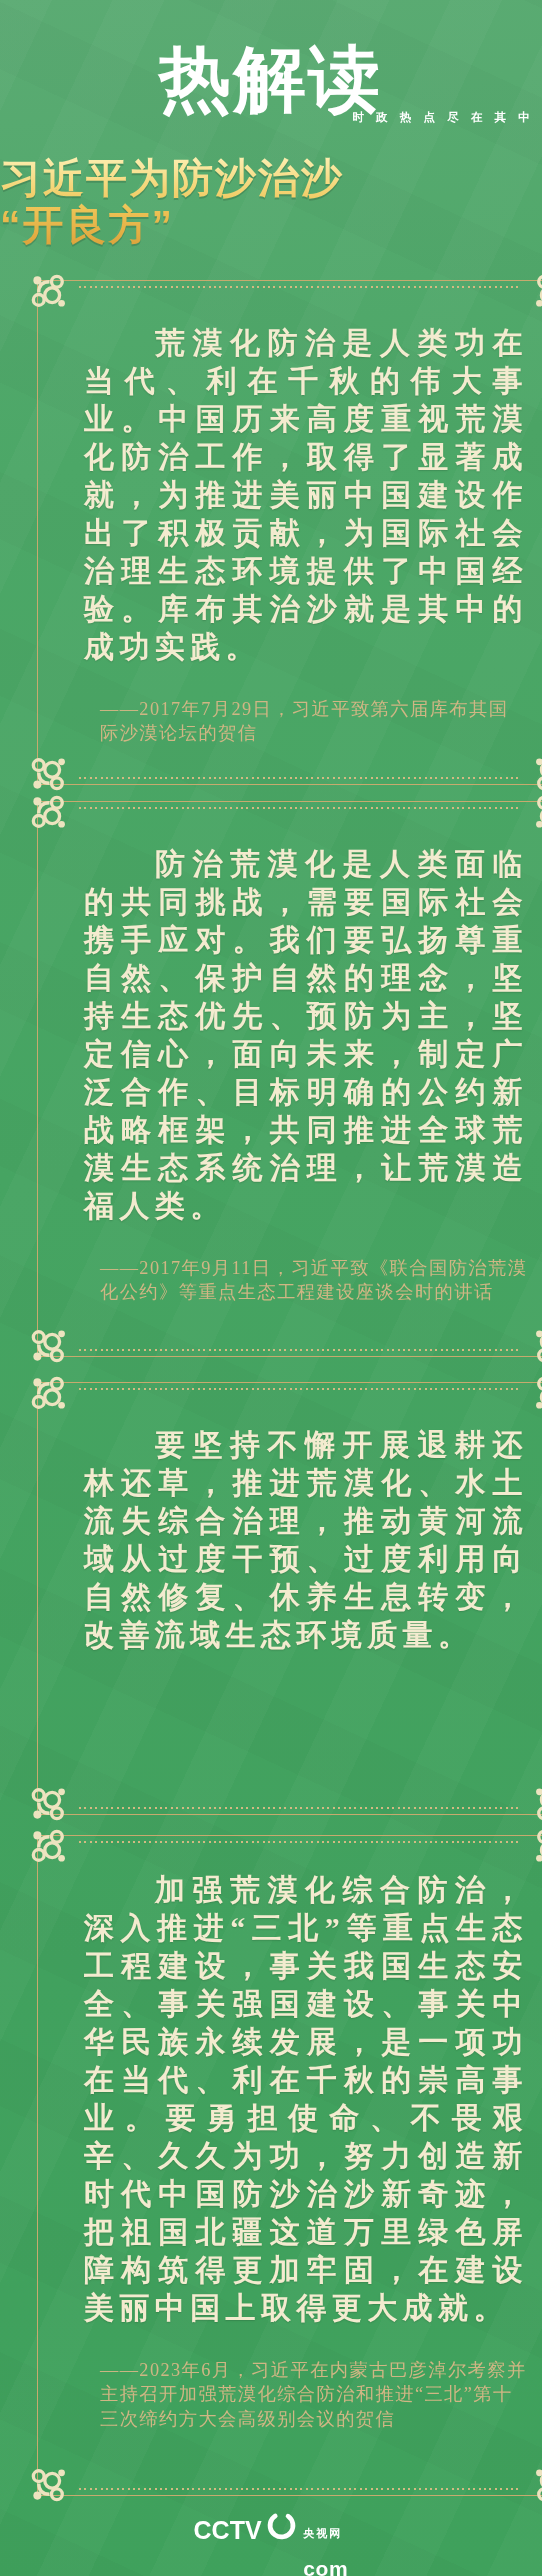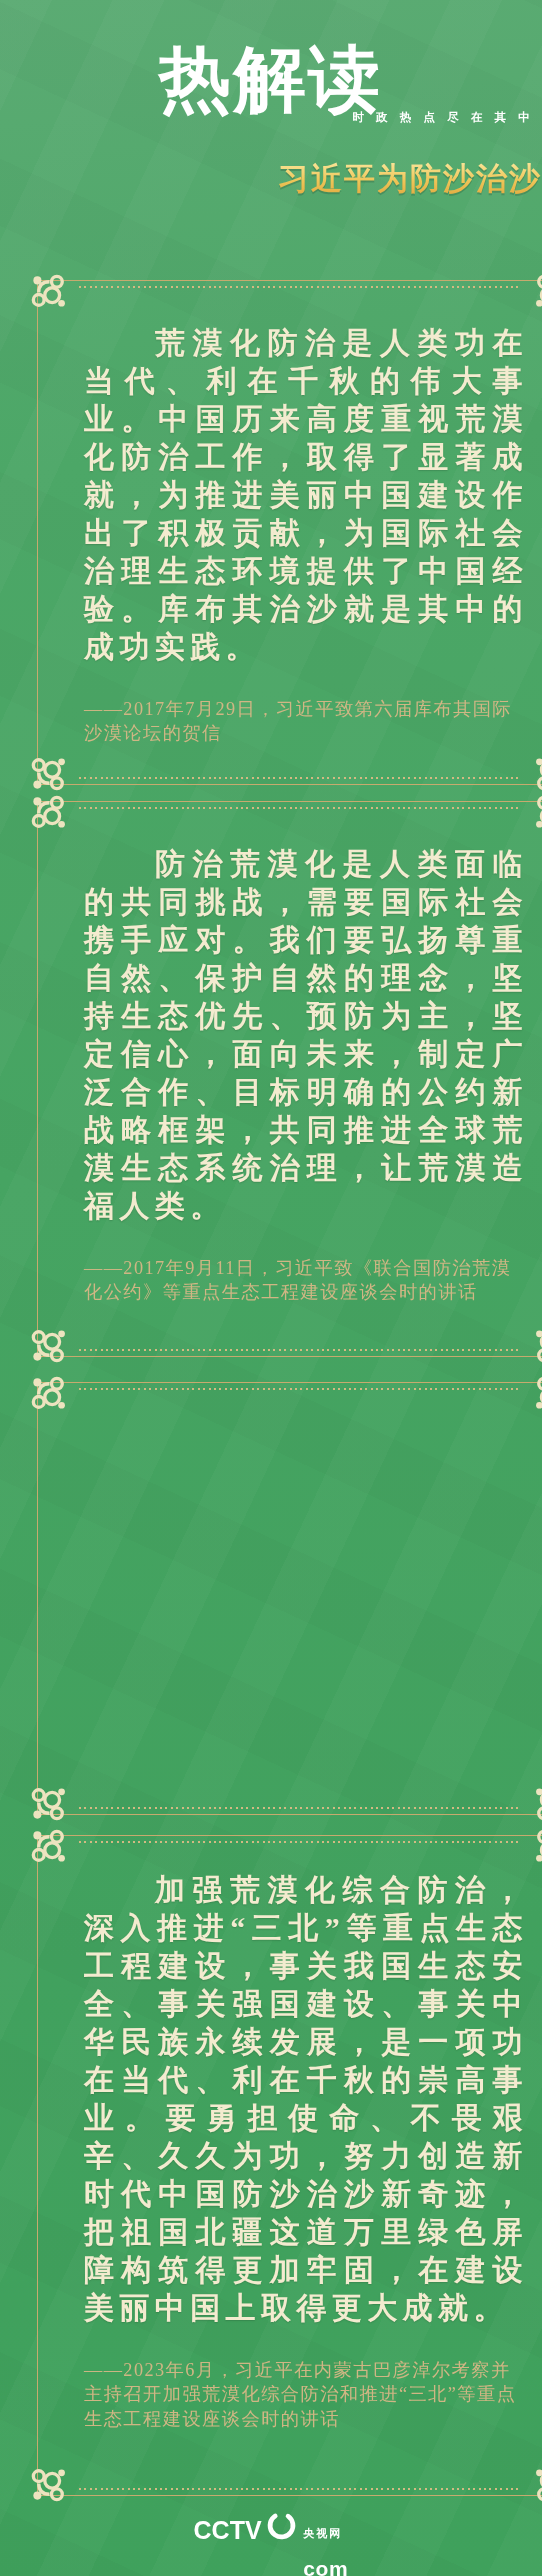--- a/index.html
+++ b/index.html
@@ -20,22 +20,22 @@
   .brand-logo{
     position:absolute;top:52px;left:0;right:0;text-align:center;
     color:#ffffff;font-size:72px;line-height:54px;font-weight:900;letter-spacing:2.7px;
     font-family:"Liberation Sans","DejaVu Sans",sans-serif;
   }
   .brand-tagline{
     position:absolute;top:110px;left:0;right:0;text-align:right;
     color:#ffffff;font-size:11.5px;font-weight:600;letter-spacing:12.2px;text-indent:12.2px;
   }
   .main-title{
-    position:absolute;top:155px;left:0;right:0;text-align:right;
-    font-size:31px;line-height:47px;font-weight:900;letter-spacing:2px;
+    position:absolute;top:155px;left:0;right:0;text-align:left;
+    font-size:41px;line-height:47px;font-weight:900;letter-spacing:2px;
     background:linear-gradient(180deg,#fdf0b4 0%,#f5d97f 30%,#eec558 55%,#e2ad43 85%,#d9a03a 100%);
     -webkit-background-clip:text;background-clip:text;color:transparent;
     filter:drop-shadow(0 2px 0.7px rgba(40,80,50,.28));
   }
 
   
   .card{
     position:absolute;left:37px;width:527px;box-sizing:border-box;
     border:1.4px solid #c7aa6e;border-radius:2px;
     padding:43px 35px 0 46px;
@@ -52,21 +52,21 @@
   .dots.bottom{bottom:4.7px;}
 
   .quote{
     margin:0;color:#f3ebcf;
     font-family:"Liberation Serif","DejaVu Serif",serif;font-weight:700;
     font-size:30px;line-height:38px;letter-spacing:5.4px;
     text-align:justify;text-indent:71px;
     text-shadow:0 1.4px 1.4px rgba(30,70,40,.25);
   }
   .source{
-    margin:31px 0 0 0;color:#d0b684;
+    margin:31px 0 0 16px;color:#d0b684;
     font-family:"Liberation Serif","DejaVu Serif",serif;font-weight:400;
     font-size:18.3px;line-height:24.4px;letter-spacing:1.4px;text-align:left;
   }
 
   
   .orn{position:absolute;width:43px;height:43px;}
   .orn.tl{top:-8.1px;left:-8.1px;}
   .orn.tr{top:-8.1px;right:-8.1px;transform:scaleX(-1);}
   .orn.bl{bottom:-8.1px;left:-8.1px;transform:scaleY(-1);}
   .orn.br{bottom:-8.1px;right:-8.1px;transform:scale(-1,-1);}
@@ -87,20 +87,21 @@
 </style>
 </head>
 <body>
 
 <div class="page">
 
   <div class="brand-logo">热解读</div>
   <div class="brand-tagline">时政热点尽在其中</div>
   <div class="main-title">
     <div>习近平为防沙治沙</div>
+    <div>“开良方”</div>
   </div>
 
   <div class="card c1">
     <div class="dots top"></div>
     <div class="dots bottom"></div>
     <svg class="orn tl" viewBox="0 0 64 64">
         <g fill="none" stroke="#ede3bf" stroke-width="5">
           <circle cx="40" cy="13" r="8"></circle>
           <circle cx="13" cy="40" r="8"></circle>
           <circle cx="33" cy="33" r="11"></circle>
@@ -226,20 +227,21 @@
     <svg class="orn br" viewBox="0 0 64 64">
         <g fill="none" stroke="#ede3bf" stroke-width="5">
           <circle cx="40" cy="13" r="8"></circle>
           <circle cx="13" cy="40" r="8"></circle>
           <circle cx="33" cy="33" r="11"></circle>
           <path d="M29 13 Q13 13 13 29"></path>
         </g>
         <circle cx="11" cy="11" r="6" fill="#ede3bf"></circle>
         <circle cx="47" cy="45" r="5" fill="#ede3bf"></circle>
       </svg>
+    <p class="quote">要坚持不懈开展退耕还林还草，推进荒漠化、水土流失综合治理，推动黄河流域从过度干预、过度利用向自然修复、休养生息转变，改善流域生态环境质量。</p>
   </div>
 
   <div class="card c4">
     <div class="dots top"></div>
     <div class="dots bottom"></div>
     <svg class="orn tl" viewBox="0 0 64 64">
         <g fill="none" stroke="#ede3bf" stroke-width="5">
           <circle cx="40" cy="13" r="8"></circle>
           <circle cx="13" cy="40" r="8"></circle>
           <circle cx="33" cy="33" r="11"></circle>
@@ -272,21 +274,21 @@
         <g fill="none" stroke="#ede3bf" stroke-width="5">
           <circle cx="40" cy="13" r="8"></circle>
           <circle cx="13" cy="40" r="8"></circle>
           <circle cx="33" cy="33" r="11"></circle>
           <path d="M29 13 Q13 13 13 29"></path>
         </g>
         <circle cx="11" cy="11" r="6" fill="#ede3bf"></circle>
         <circle cx="47" cy="45" r="5" fill="#ede3bf"></circle>
       </svg>
     <p class="quote">加强荒漠化综合防治，深入推进“三北”等重点生态工程建设，事关我国生态安全、事关强国建设、事关中华民族永续发展，是一项功在当代、利在千秋的崇高事业。要勇担使命、不畏艰辛、久久为功，努力创造新时代中国防沙治沙新奇迹，把祖国北疆这道万里绿色屏障构筑得更加牢固，在建设美丽中国上取得更大成就。</p>
-    <p class="source">——2023年6月，习近平在内蒙古巴彦淖尔考察并主持召开加强荒漠化综合防治和推进“三北”等重点生态工程建设座谈会时的讲话</p>
+    <p class="source">——2023年6月，习近平在内蒙古巴彦淖尔考察并主持召开加强荒漠化综合防治和推进“三北”第十三次缔约方大会高级别会议的贺信</p>
   </div>
 
   <div class="cctv">
     <span class="cctv-word">CCTV</span>
     <svg class="cctv-ring" width="31" height="31" viewBox="0 0 46 46">
       <circle cx="23" cy="23" r="17" fill="none" stroke="#ffffff" stroke-width="7" stroke-dasharray="86 22" stroke-linecap="round" transform="rotate(-55 23 23)"></circle>
     </svg>
     <span class="cctv-col">
       <span class="cctv-cn">央视网</span>
       <span class="cctv-com">com</span>

